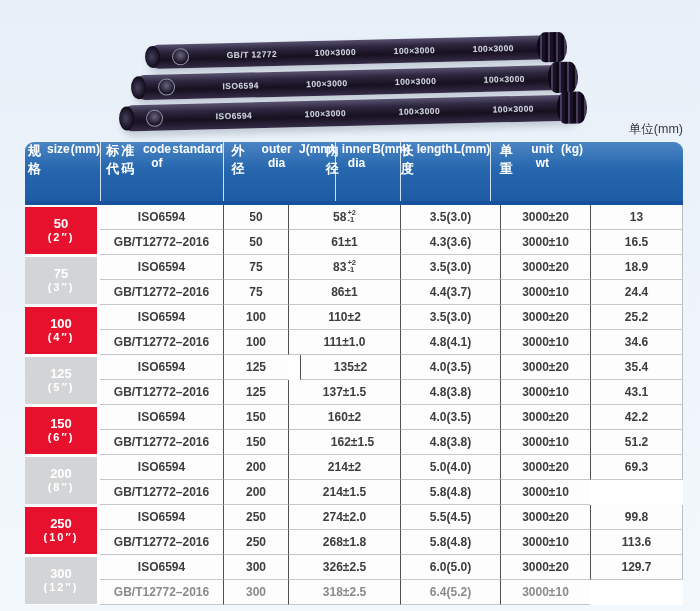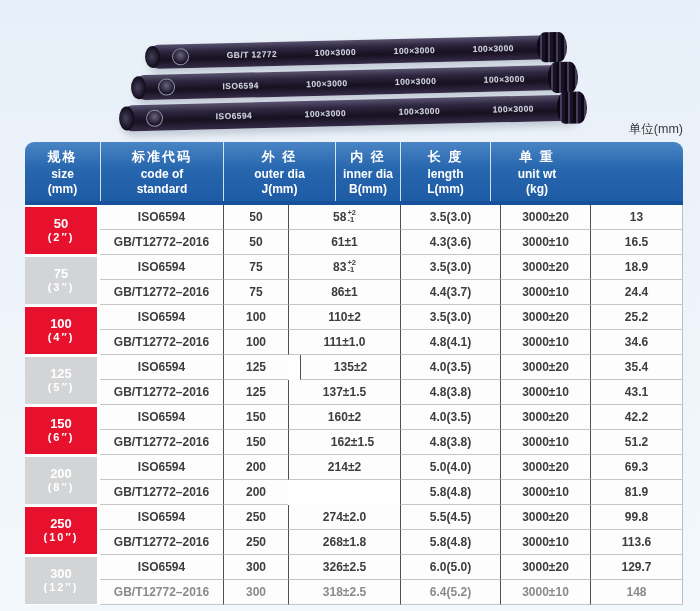--- a/index.html
+++ b/index.html
@@ -31,21 +31,21 @@
     text-shadow:0 0 1px rgba(255,255,255,.25)}
   
   .unit{position:absolute;right:17px;top:121px;font-size:12.5px;color:#3a3a3a}
   
   .spec-table{position:absolute;left:25px;top:142px;width:658px}
   .thead{
     display:flex;height:63px;box-sizing:border-box;text-align:center;color:#fff;
     background:linear-gradient(180deg,#4a85c4 0%,#2767ae 45%,#1e5ba5 100%);
     border-radius:9px 9px 0 0;border-bottom:4px solid #17519b;
   }
-  .hcell{display:flex;flex-direction:column;justify-content:center;gap:1px;box-sizing:border-box}
+  .hcell{display:flex;justify-content:center;gap:1px;box-sizing:border-box}
   .hcell + .hcell{border-left:1px solid rgba(255,255,255,.8)}
   .c0{width:75px}.c1{width:123px}.c2{width:65px}.c3{width:112px}.c4{width:100px}.c5{width:90px}.c6{width:93px}
   .hzh{font-size:13px;font-weight:700;letter-spacing:2px}
   .hen,.hsub{font-size:12px;font-weight:700}
   .tbody{
     display:grid;grid-template-columns:75px 123px 65px 112px 100px 90px 93px;
     grid-auto-rows:25px;background:#fff;
   }
   .cell{
     display:flex;align-items:center;justify-content:center;box-sizing:border-box;
@@ -243,23 +243,23 @@
         </div>
       </div>
       <div class="cell" style="grid-area: 11 / 2;">ISO6594</div>
       <div class="cell dark" style="grid-area: 11 / 3;">200</div>
       <div class="cell dark" style="grid-area: 11 / 4;">214±2</div>
       <div class="cell dark" style="grid-area: 11 / 5;">5.0(4.0)</div>
       <div class="cell dark" style="grid-area: 11 / 6;">3000±20</div>
       <div class="cell dark redge" style="grid-area: 11 / 7;">69.3</div>
       <div class="cell" style="grid-area: 12 / 2;">GB/T12772–2016</div>
       <div class="cell dark" style="grid-area: 12 / 3;">200</div>
+      <div class="cell dark" style="grid-area: 12 / 4;">214±1.5</div>
       <div class="cell dark" style="grid-area: 12 / 5;">5.8(4.8)</div>
       <div class="cell dark" style="grid-area: 12 / 6;">3000±10</div>
-      <div class="cell dark redge" style="grid-area: 12 / 7;">81.9</div>
       <div class="size-cell red" style="grid-area: 13 / 1 / span 2;">
         <div class="size-inner">
           <div class="size-num">250</div>
           <div class="size-inch">(10″)</div>
         </div>
       </div>
       <div class="cell" style="grid-area: 13 / 2;">ISO6594</div>
       <div class="cell dark" style="grid-area: 13 / 3;">250</div>
       <div class="cell dark" style="grid-area: 13 / 4;">274±2.0</div>
       <div class="cell dark" style="grid-area: 13 / 5;">5.5(4.5)</div>
@@ -281,15 +281,14 @@
       <div class="cell dark" style="grid-area: 15 / 3;">300</div>
       <div class="cell dark" style="grid-area: 15 / 4;">326±2.5</div>
       <div class="cell dark" style="grid-area: 15 / 5;">6.0(5.0)</div>
       <div class="cell dark" style="grid-area: 15 / 6;">3000±20</div>
       <div class="cell dark redge" style="grid-area: 15 / 7;">129.7</div>
       <div class="cell fade" style="grid-area: 16 / 2;">GB/T12772–2016</div>
       <div class="cell dark fade" style="grid-area: 16 / 3;">300</div>
       <div class="cell dark fade" style="grid-area: 16 / 4;">318±2.5</div>
       <div class="cell dark fade" style="grid-area: 16 / 5;">6.4(5.2)</div>
       <div class="cell dark fade" style="grid-area: 16 / 6;">3000±10</div>
-      <div class="cell dark redge fade" style="grid-area: 16 / 7;">148</div>
     </div>
 </div>
 
 </body></html>

